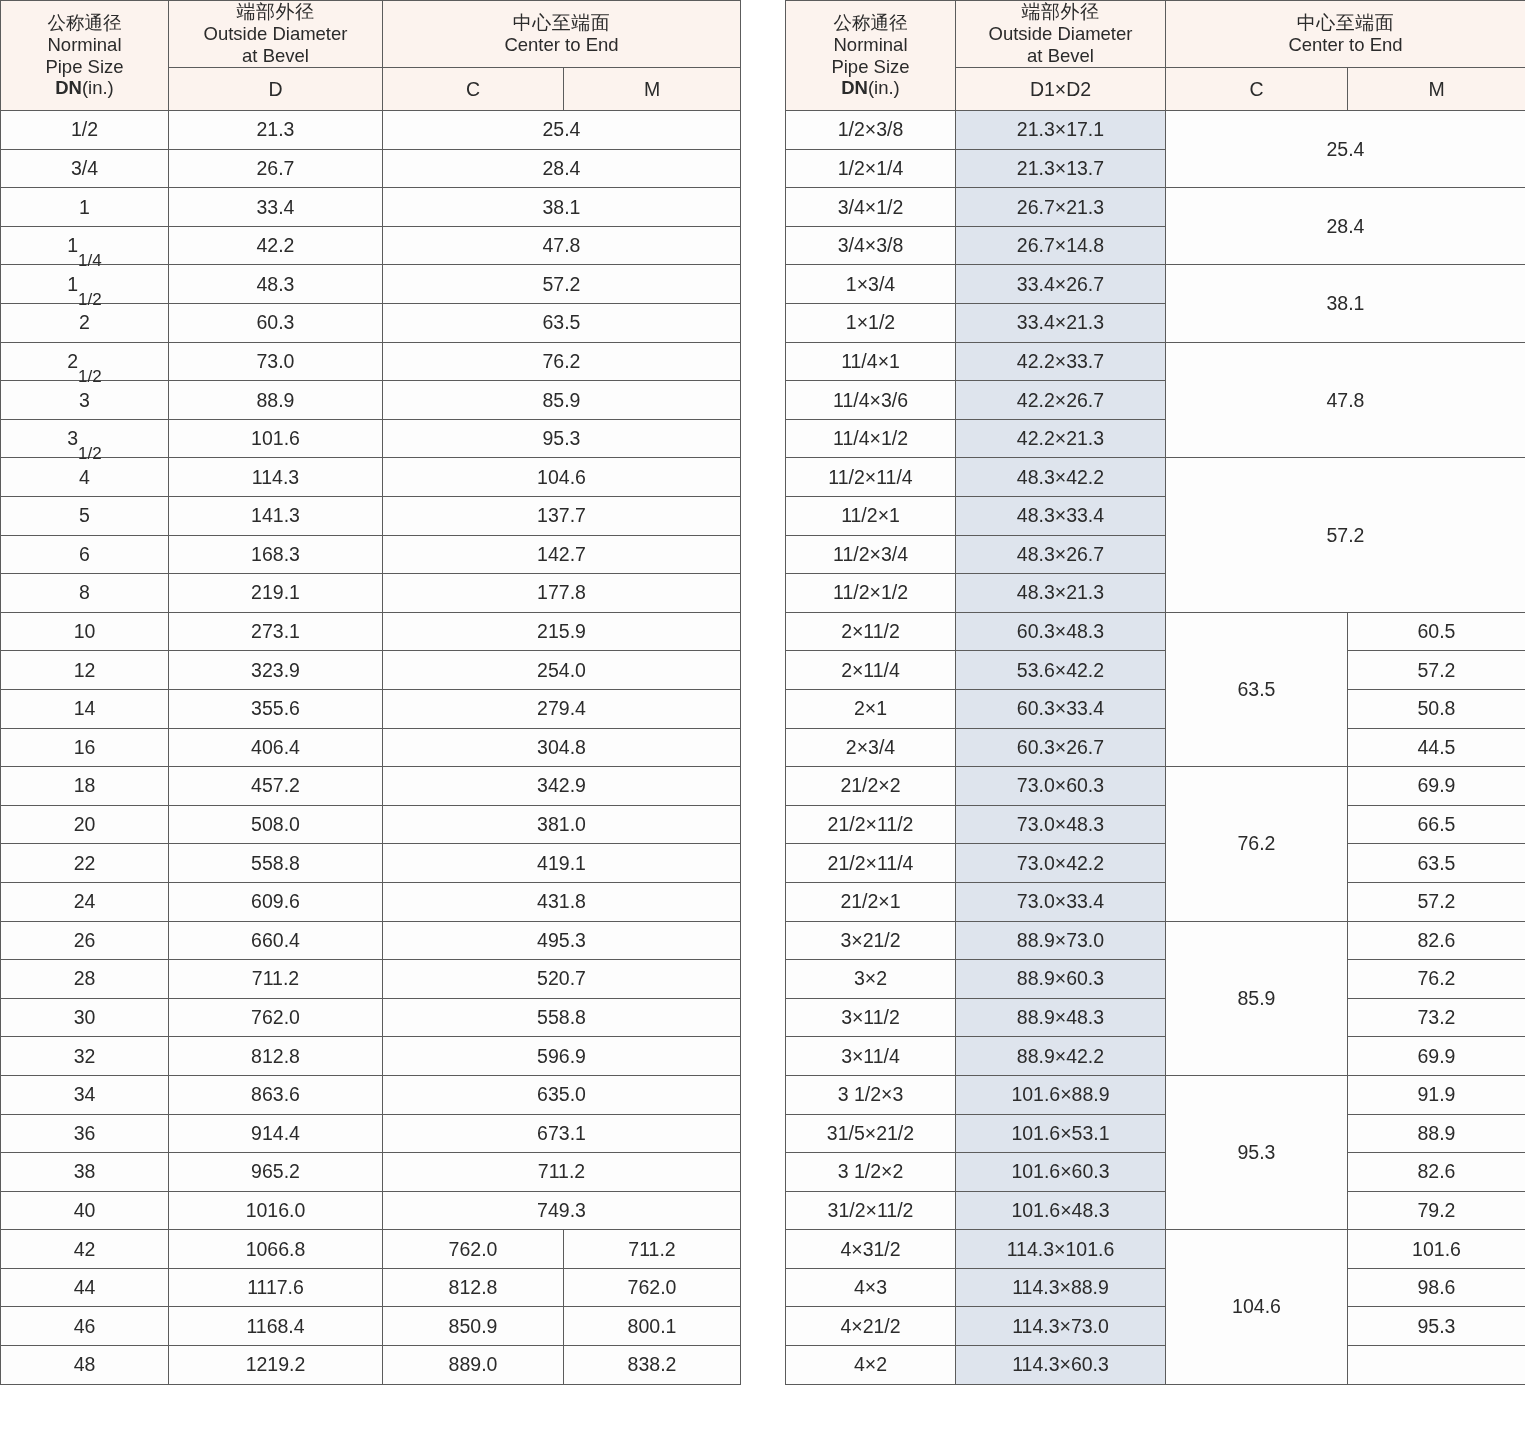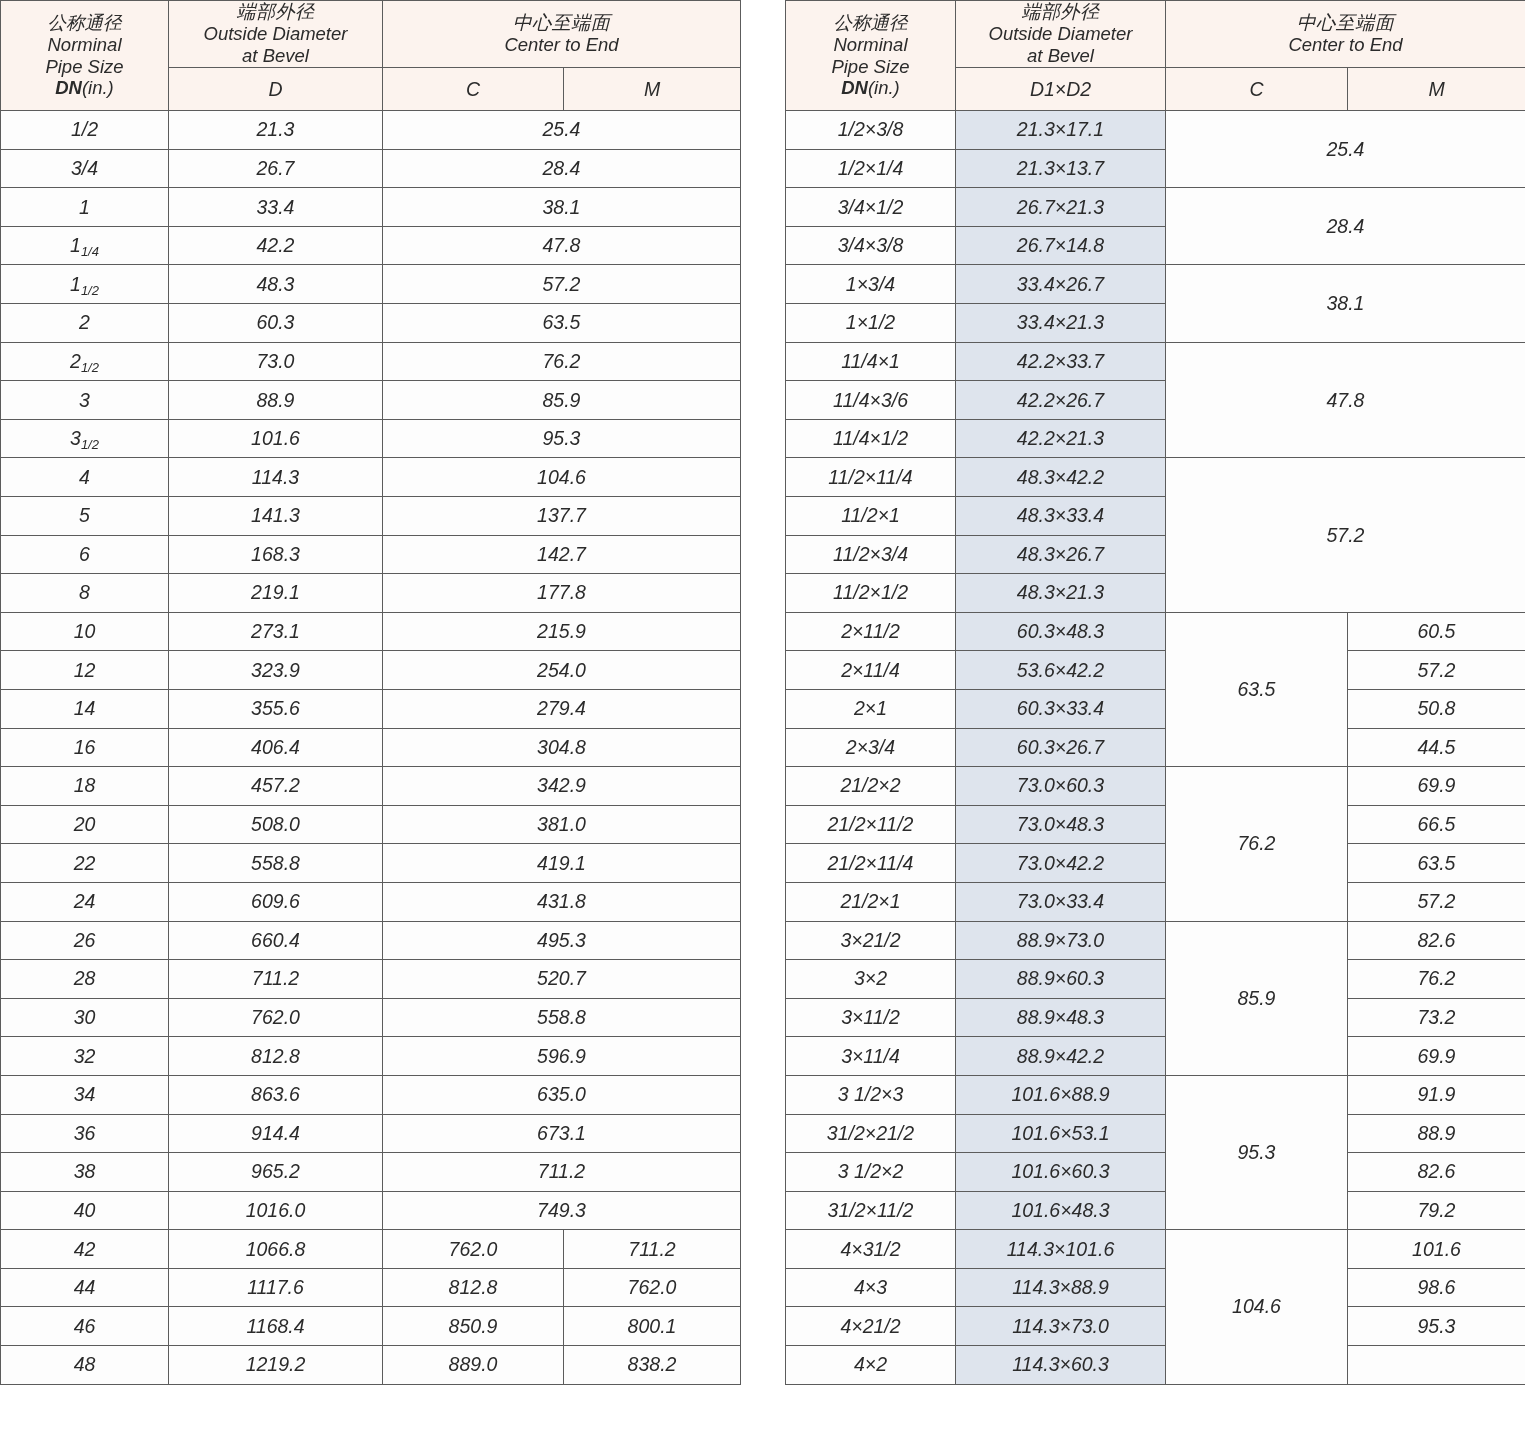--- a/index.html
+++ b/index.html
@@ -15,21 +15,21 @@
     overflow: hidden;
   }
   .sheet {
     width: 1525px;
     height: 1438px;
     display: flex;
     flex-direction: row;
     align-items: flex-start;
     box-sizing: border-box;
   }
-  .table-wrap { position: relative; font-style: italic; }
+  .table-wrap { position: relative; }
   .table-wrap.left  { width: 740px; margin-left: 0px; }
   .spacer { width: 45px; height: 1px; flex: 0 0 45px; }
   .table-wrap.right { width: 740px; }
 
   table.dt {
     border-collapse: collapse;
     table-layout: fixed;
     width: 100%;
     font-size: 19.5px;
   }
@@ -68,24 +68,24 @@
     text-align: left;
     padding-left: 42px;
     white-space: nowrap;
   }
   .dn-r {
     text-align: left;
     padding-left: 26px;
     white-space: nowrap;
   }
   .frac {
-    font-size: 13px;
+    font-size: 17px;
     vertical-align: baseline;
     position: relative;
-    top: 4px;
+    top: 14px;
     letter-spacing: 0;
   }
   .od { }
   .odb { background: #dee4ed !important; }
   .mergeCM { }
   .cmerge { }
 
   
   .cw-l1 { width: 168px; }
   .cw-l2 { width: 214px; }
@@ -463,21 +463,21 @@
             <td class="odb">88.9×42.2</td>
             <td>69.9</td>
           </tr>
           <tr class="r">
             <td class="dn-r">3 1/2×3</td>
             <td class="odb">101.6×88.9</td>
             <td class="cmerge" rowspan="4">95.3</td>
             <td>91.9</td>
           </tr>
           <tr class="r">
-            <td class="dn-r">31/2×21/2</td>
+            <td class="dn-r">31/5×21/2</td>
             <td class="odb">101.6×53.1</td>
             <td>88.9</td>
           </tr>
           <tr class="r">
             <td class="dn-r">3 1/2×2</td>
             <td class="odb">101.6×60.3</td>
             <td>82.6</td>
           </tr>
           <tr class="r">
             <td class="dn-r">31/2×11/2</td>

